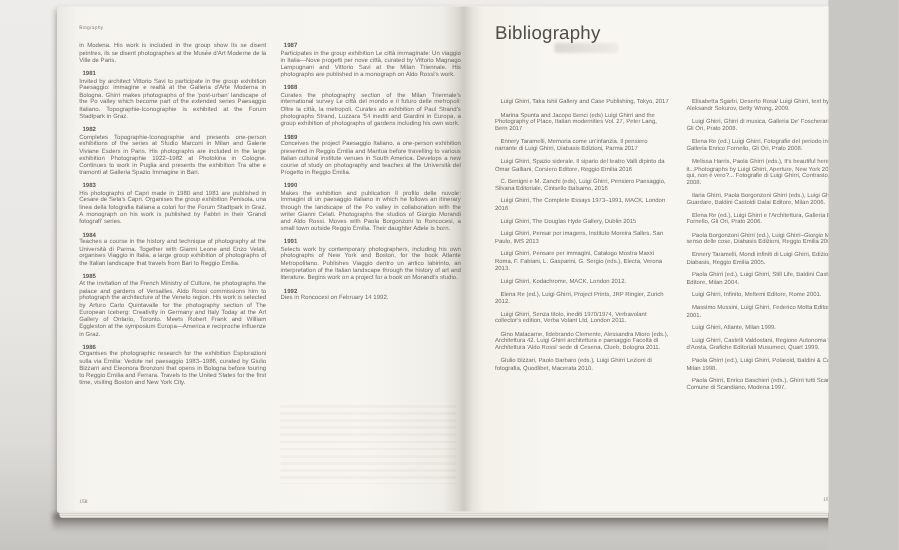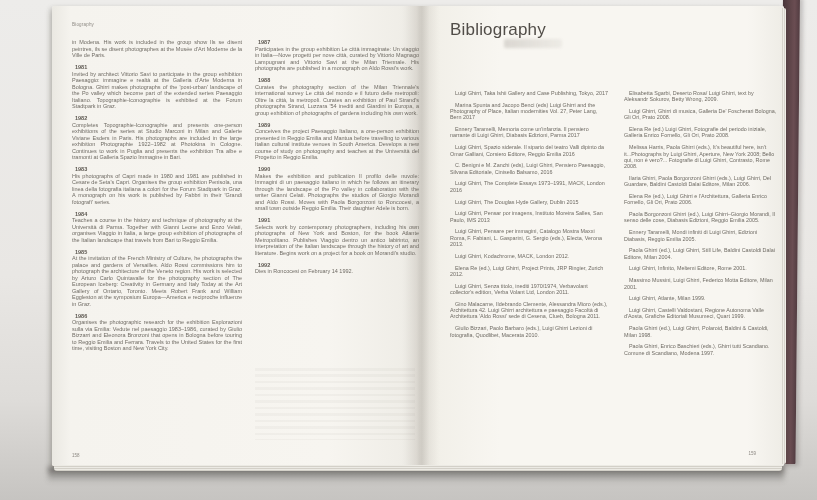--- a/index.html
+++ b/index.html
@@ -1,16 +1,16 @@
 <!DOCTYPE html>
 <html style="--cover: #5e4549; --page: #f6f4ef; --background: #e9e7e4; --text: #6f6b64; --heading: #5d5851; --title: #514d48; --muted: #8d8983;"><head>
 <meta charset="utf-8">
 <style>
   html,body{margin:0;padding:0;background:#c9c7c4;}
-  .scene{position:relative;width:817px;height:500px;overflow:hidden;
+  .scene{position:relative;width:753px;height:500px;overflow:hidden;
     background:linear-gradient(180deg,#edecea 0%,#e9e7e4 55%,#dedcd9 80%,#c6c4c1 100%);
     font-family:"Liberation Sans","DejaVu Sans",sans-serif;}
   
   .cover-strip{position:absolute;left:783px;top:-4px;width:17px;height:468px;
     background:linear-gradient(90deg,#4a363b 0%,var(--cover,#5e4549) 40%,#6a4d52 70%,#523c41 100%);
     transform:rotate(0.55deg);transform-origin:top center;border-radius:1px;
     box-shadow:3px 2px 4px rgba(60,50,50,0.25);}
   
   .floor-shadow{position:absolute;left:48px;top:467px;width:736px;height:16px;
     background:linear-gradient(180deg,rgba(44,41,38,0.62) 0%,rgba(44,41,38,0.28) 50%,rgba(44,41,38,0) 100%);

